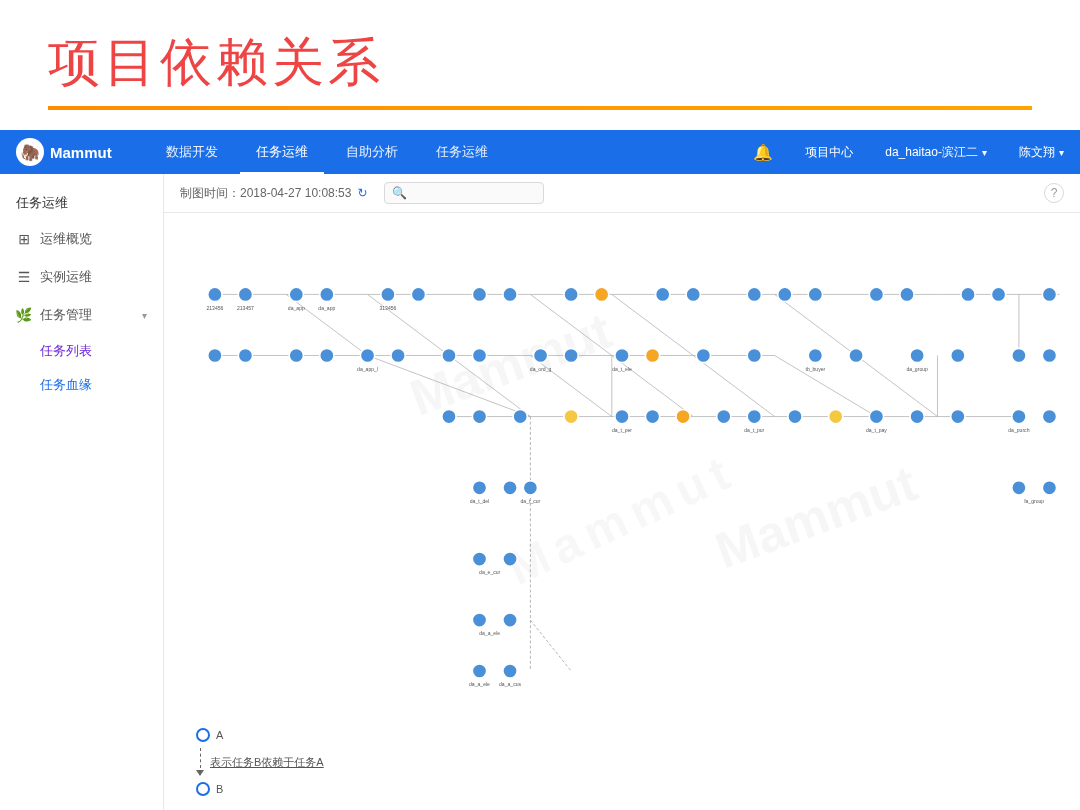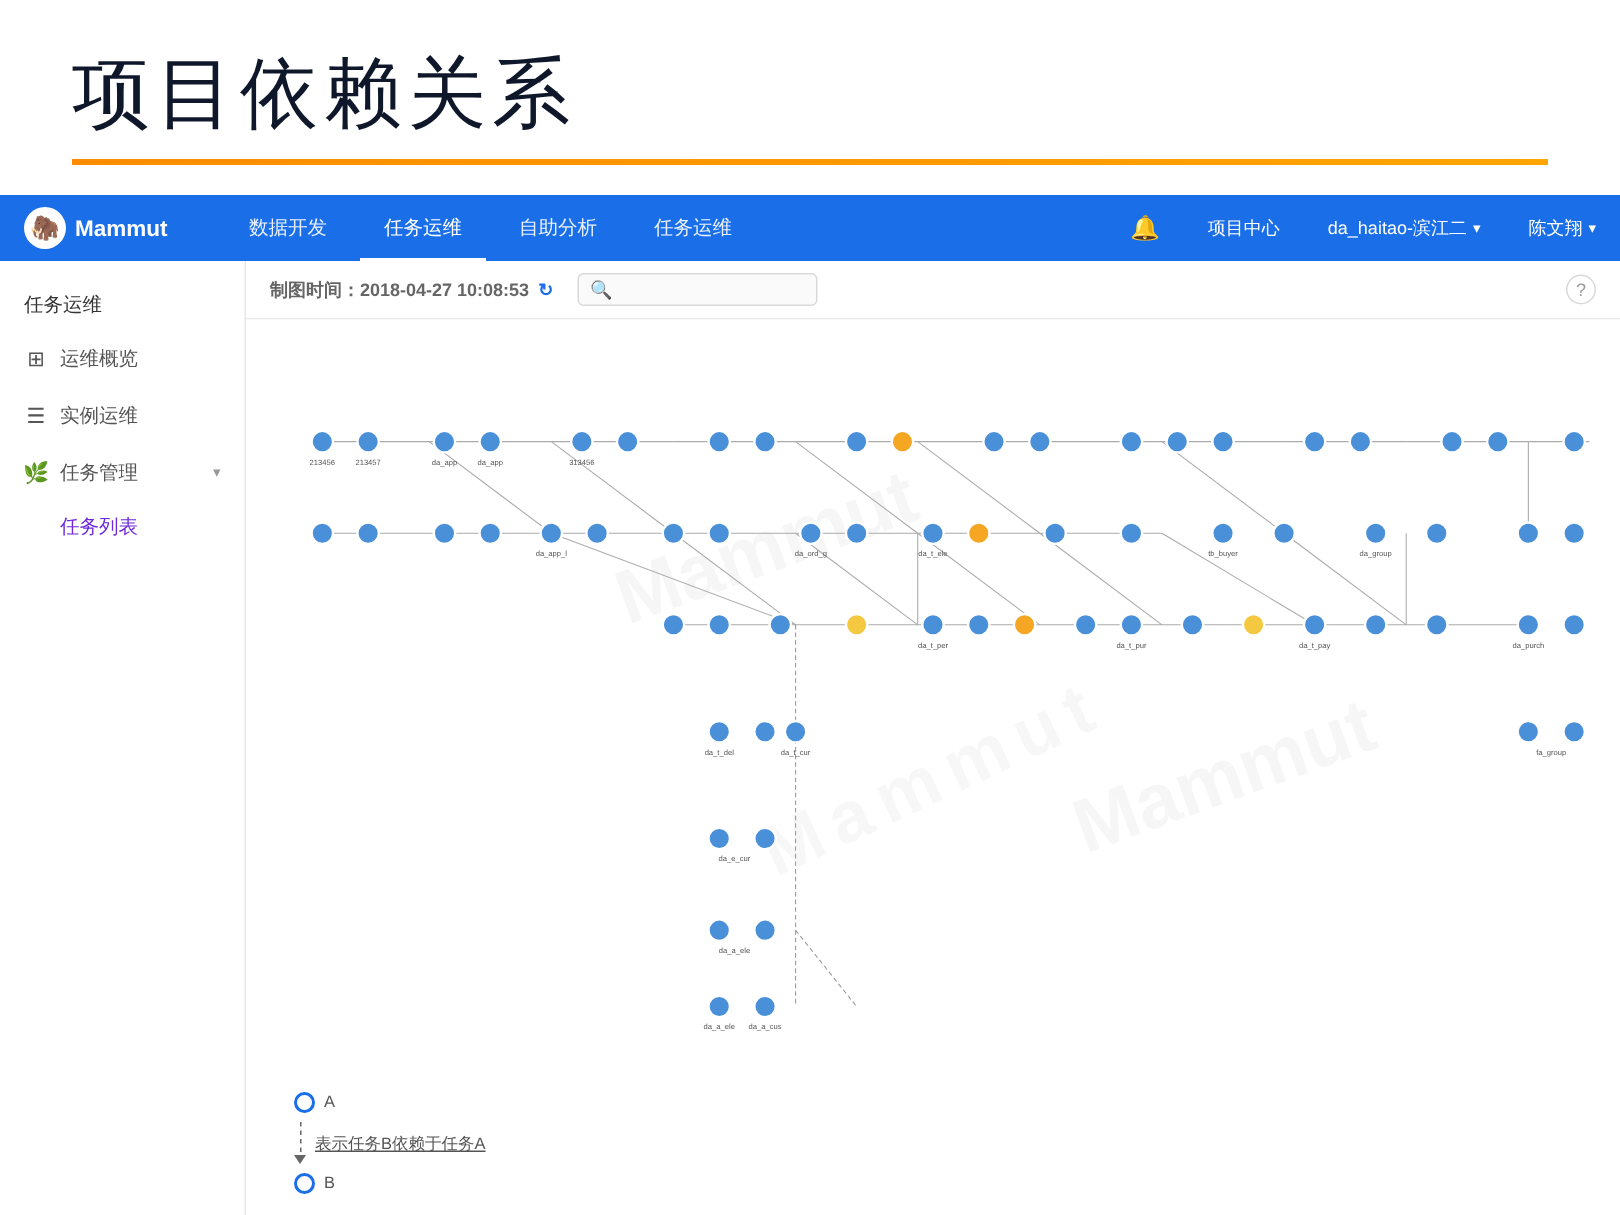--- a/index.html
+++ b/index.html
@@ -11,21 +11,21 @@
     }
 
     
     .page-title-area {
       background: #fff;
       padding: 28px 48px 20px 48px;
     }
     .page-title {
       font-size: 52px;
       font-weight: 300;
-      color: #0f172a;
+      color: #ef4444;
       letter-spacing: 4px;
     }
     .orange-bar {
       height: 4px;
       background: linear-gradient(to right, #ff8c00, #ffa500);
       width: 100%;
       margin-top: 8px;
     }
 
     
@@ -181,21 +181,20 @@
       display: flex;
       align-items: center;
       gap: 16px;
       font-size: 12px;
       color: #666;
     }
     .toolbar-time {
       display: flex;
       align-items: center;
       gap: 6px;
-      font-weight: bold;
     }
     .refresh-icon {
       cursor: pointer;
       color: #1a6fe8;
     }
     .search-box {
       display: flex;
       align-items: center;
       border: 1px solid #d9d9d9;
       border-radius: 4px;
@@ -365,20 +364,23 @@
       <div class="sidebar-item-icon">☰</div>
       <span class="sidebar-item-label">实例运维</span>
     </div>
     <div class="sidebar-item">
       <div class="sidebar-item-icon">🌿</div>
       <span class="sidebar-item-label">任务管理</span>
       <span class="sidebar-expand">▾</span>
     </div>
     <div class="sidebar-sub-item">
       <span>任务列表</span>
+    </div>
+    <div class="sidebar-sub-item active">
+      <span>任务血缘</span>
     </div>
   </div>
 
   <div class="content-area">
 
     <div class="content-toolbar">
       <div class="toolbar-time">
         <span>制图时间：2018-04-27 10:08:53</span>
         <span class="refresh-icon">↻</span>
       </div>

